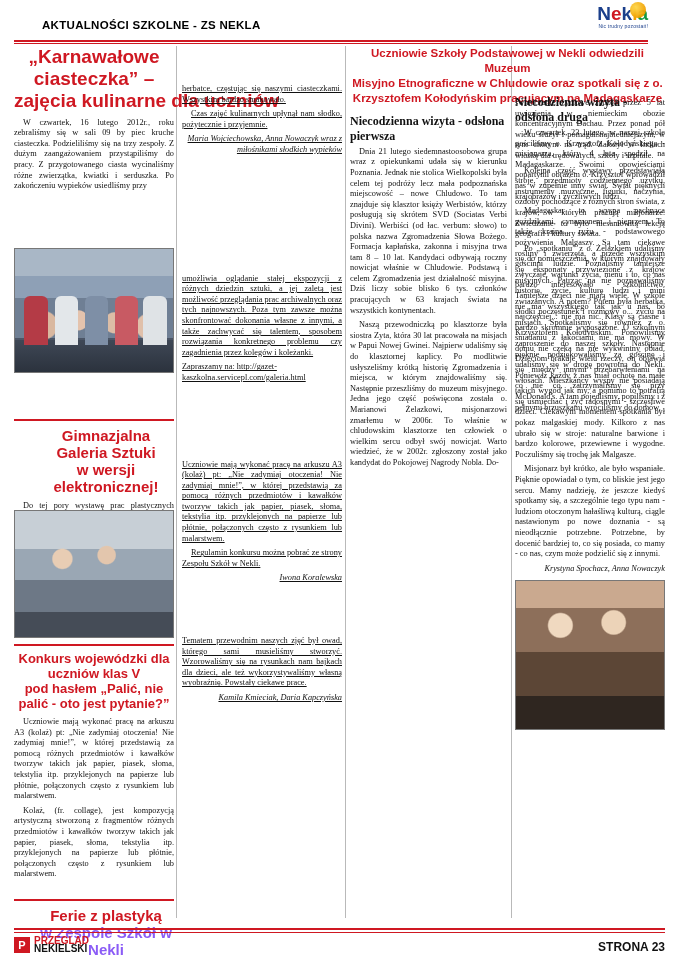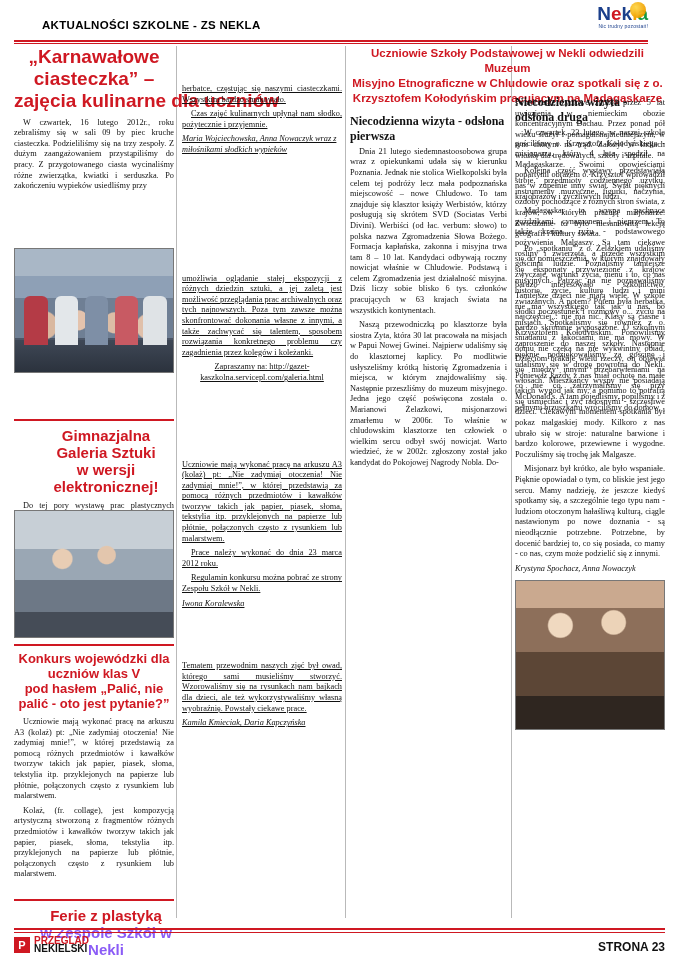--- a/index.html
+++ b/index.html
@@ -65,21 +65,21 @@
     font-family:Liberation Sans, sans-serif;
     color:#cf1822;font-weight:bold;text-align:center;line-height:1.15;
   }
   .h1{font-size:19px;}
   .h2{font-size:15px;margin-left:24px;}
   .h3{font-size:13px;text-align:center;}
   .hl-blue{color:#8b5cf6;}
 
   p{margin:0 0 4px 0;font-size:8.3px;line-height:10.6px;text-align:justify;}
   p.ind{text-indent:9px;}
-  .sig{font-style:italic;font-size:8.3px;line-height:10.6px;margin-top:4px;}
+  .sig{font-style:italic;text-align:right;font-size:8.3px;line-height:10.6px;margin-top:4px;}
   .small-head{font-weight:bold;font-size:12px;}
   .sep-thick{height:2px;background:#cf1822;margin:7px 0 6px 0;}
 
   
   .photo{
     width:100%;border:1px solid #777;box-sizing:border-box;display:block;
     position:relative;overflow:hidden;
   }
   .ph-kitchen{
     height:125px;
@@ -189,25 +189,24 @@
   </div>
 
   <div class="col col-b">
     <div style="height:38px"></div>
     <p>herbatce, częstując się naszymi ciasteczkami. Wszystkim bardzo smakowało.</p>
     <p class="ind">Czas zajęć kulinarnych upłynął nam słodko, pożytecznie i przyjemnie.</p>
     <div class="sig">Maria Wojciechowska, Anna Nowaczyk wraz z miłośnikami słodkich wypieków</div>
 
     <div style="height:118px"></div>
     <p>umożliwia oglądanie stałej ekspozycji z różnych dziedzin sztuki, a jej zaletą jest możliwość przeglądania prac archiwalnych oraz tych najnowszych. Poza tym zawsze można skonfrontować dokonania własne z innymi, a także zachwycać się talentem, sposobem rozwiązania konkretnego problemu czy zagadnienia przez kolegów i koleżanki.</p>
-    <p style="text-align:center;">Zapraszamy na: http://gazet-kaszkolna.servicepl.com/galeria.html</p>
+    <p style="text-align:left;">Zapraszamy na: http://gazet-kaszkolna.servicepl.com/galeria.html</p>
 
     <div style="height:72px"></div>
     <p>Uczniowie mają wykonać pracę na arkuszu A3 (kolaż) pt: „Nie zadymiaj otoczenia! Nie zadymiaj mnie!”, w której przedstawią za pomocą różnych przedmiotów i kawałków tworzyw takich jak papier, piasek, słoma, tekstylia itp. przyklejonych na papierze lub płótnie, połączonych często z rysunkiem lub malarstwem.</p>
-    <p class="ind">Prace należy wykonać do dnia 23 marca 2012 roku.</p>
     <p class="ind">Regulamin konkursu można pobrać ze strony Zespołu Szkół w Nekli.</p>
     <div class="sig">Iwona Koralewska</div>
 
     <div style="height:52px"></div>
     <p>Tematem przewodnim naszych zjęć był owad, którego sami musieliśmy stworzyć. Wzorowaliśmy się na rysunkach nam bajkach dla dzieci, ale też wykorzystywaliśmy własną wyobraźnię. Powstały ciekawe prace.</p>
     <div class="sig">Kamila Kmieciak, Daria Kapczyńska</div>
   </div>
 
   <div style="position:absolute;left:14px;top:248px;width:160px;">
     <div class="photo ph-kitchen">

